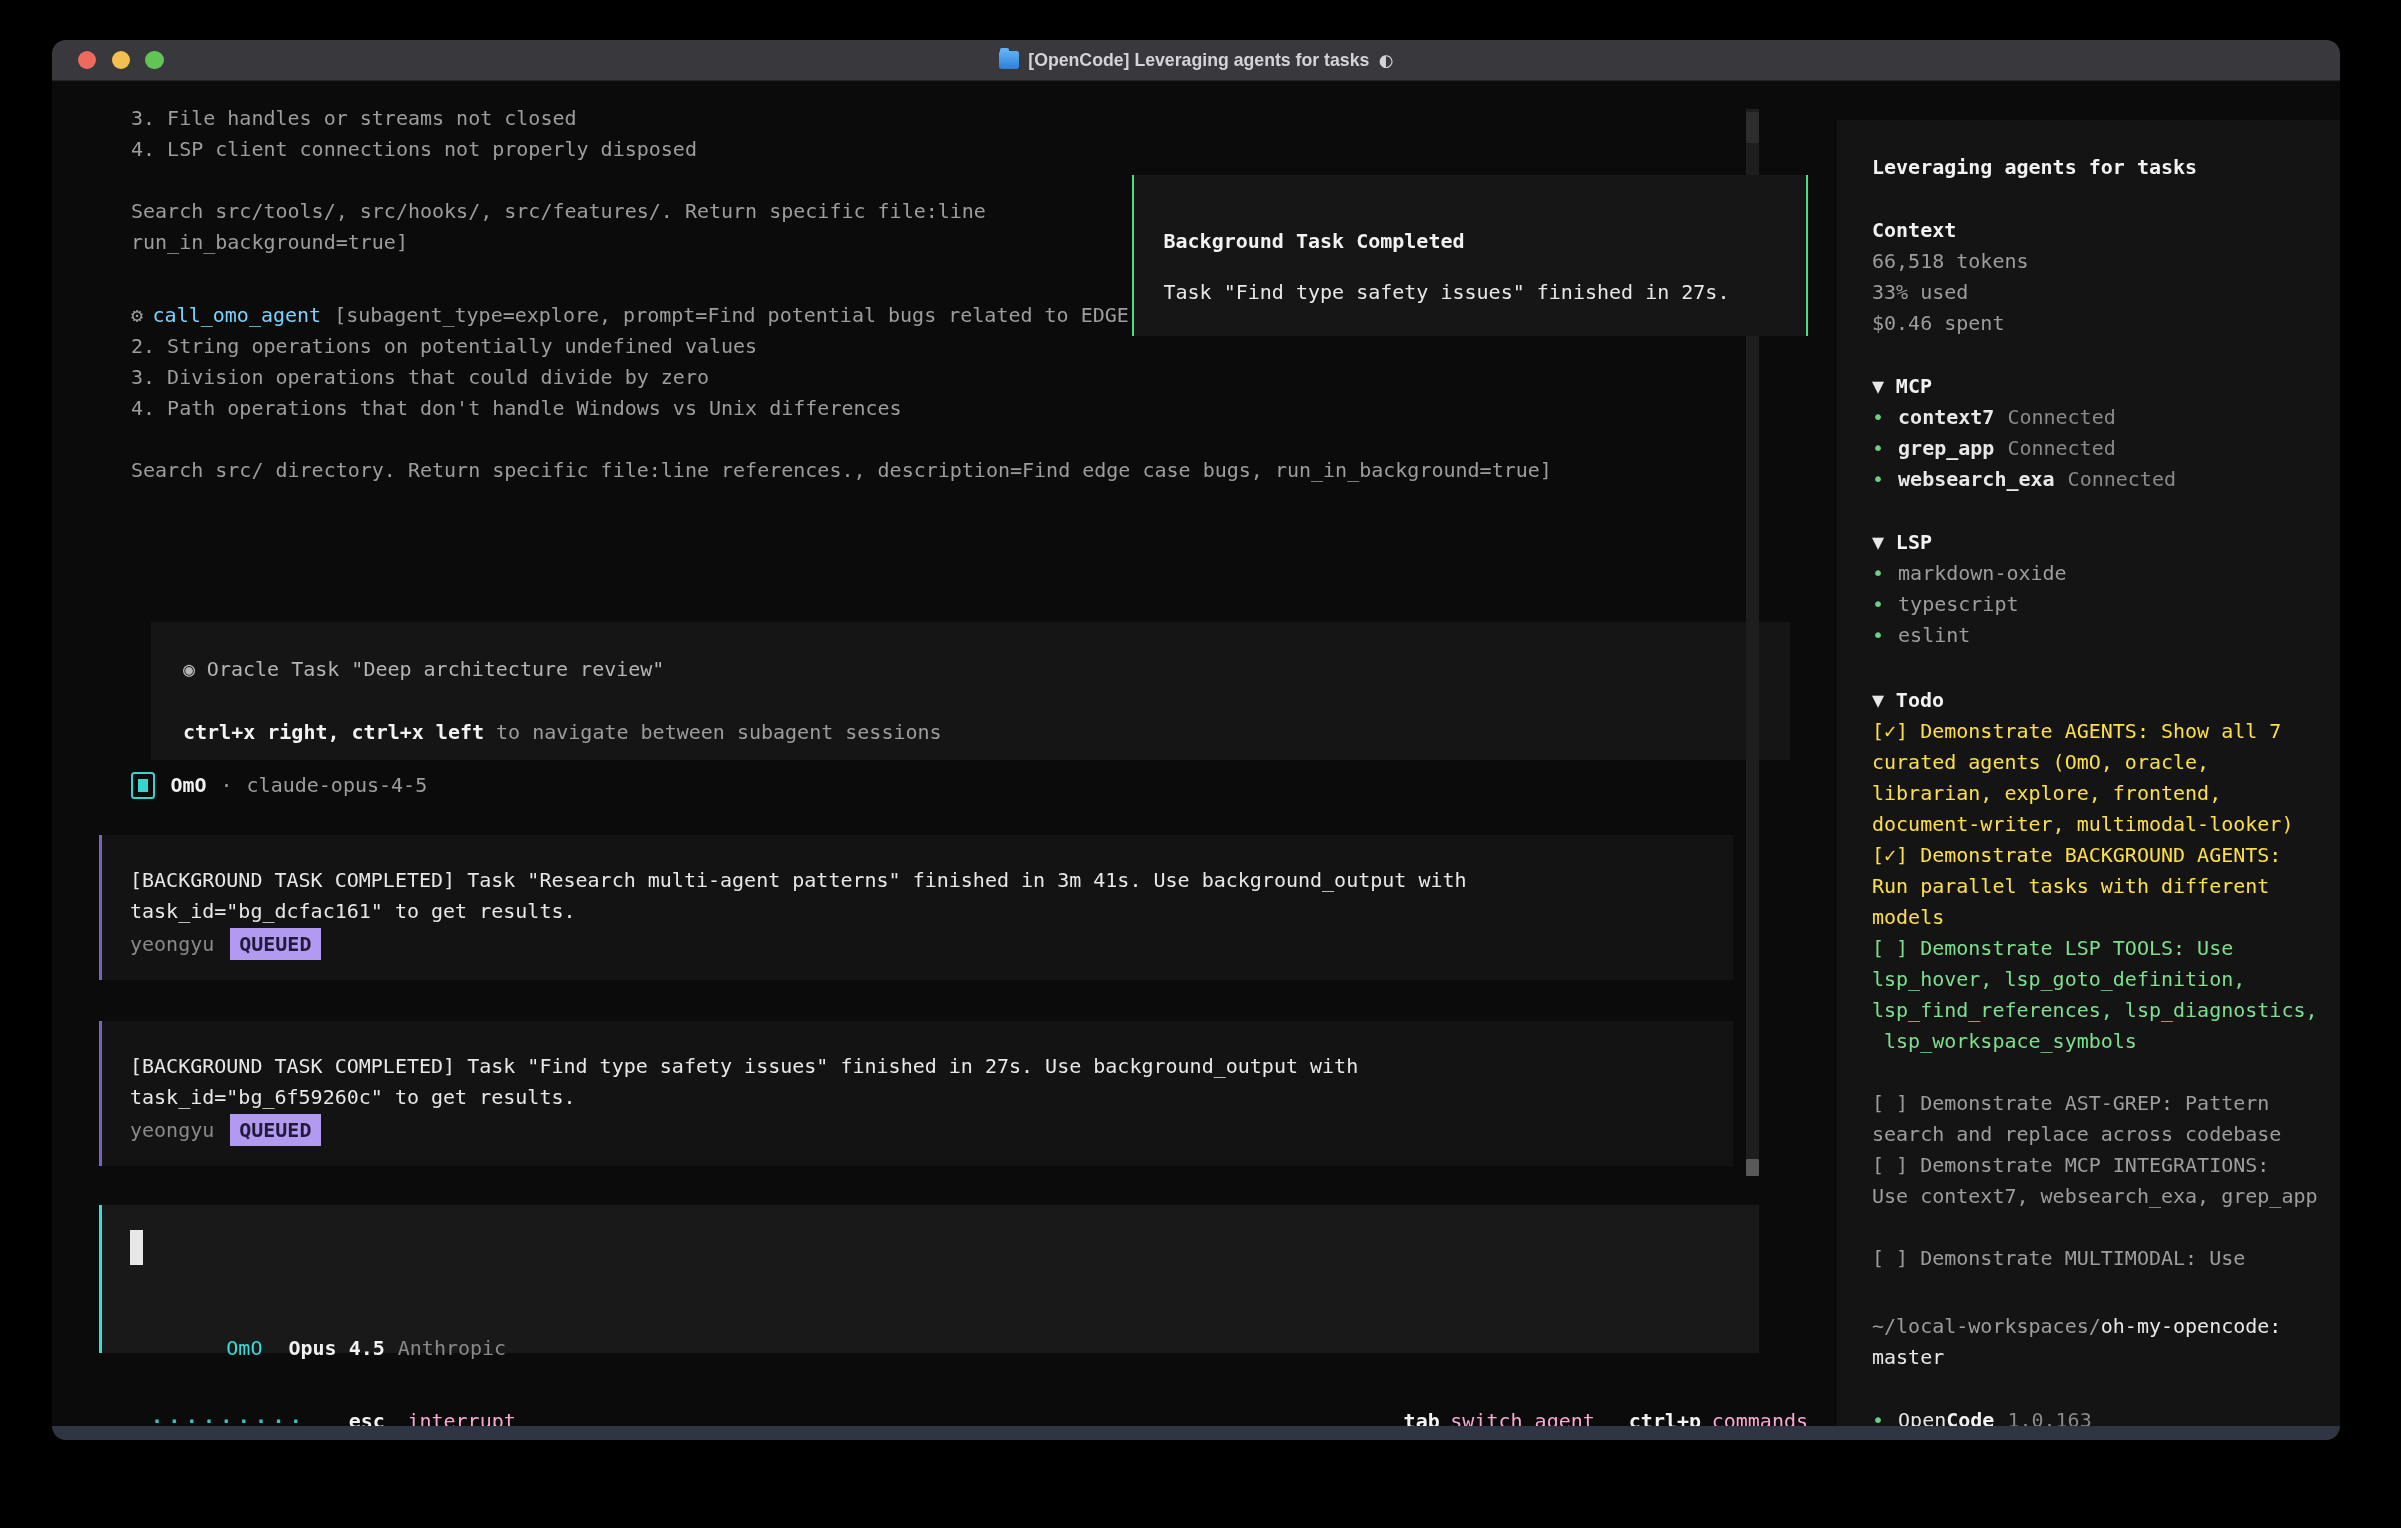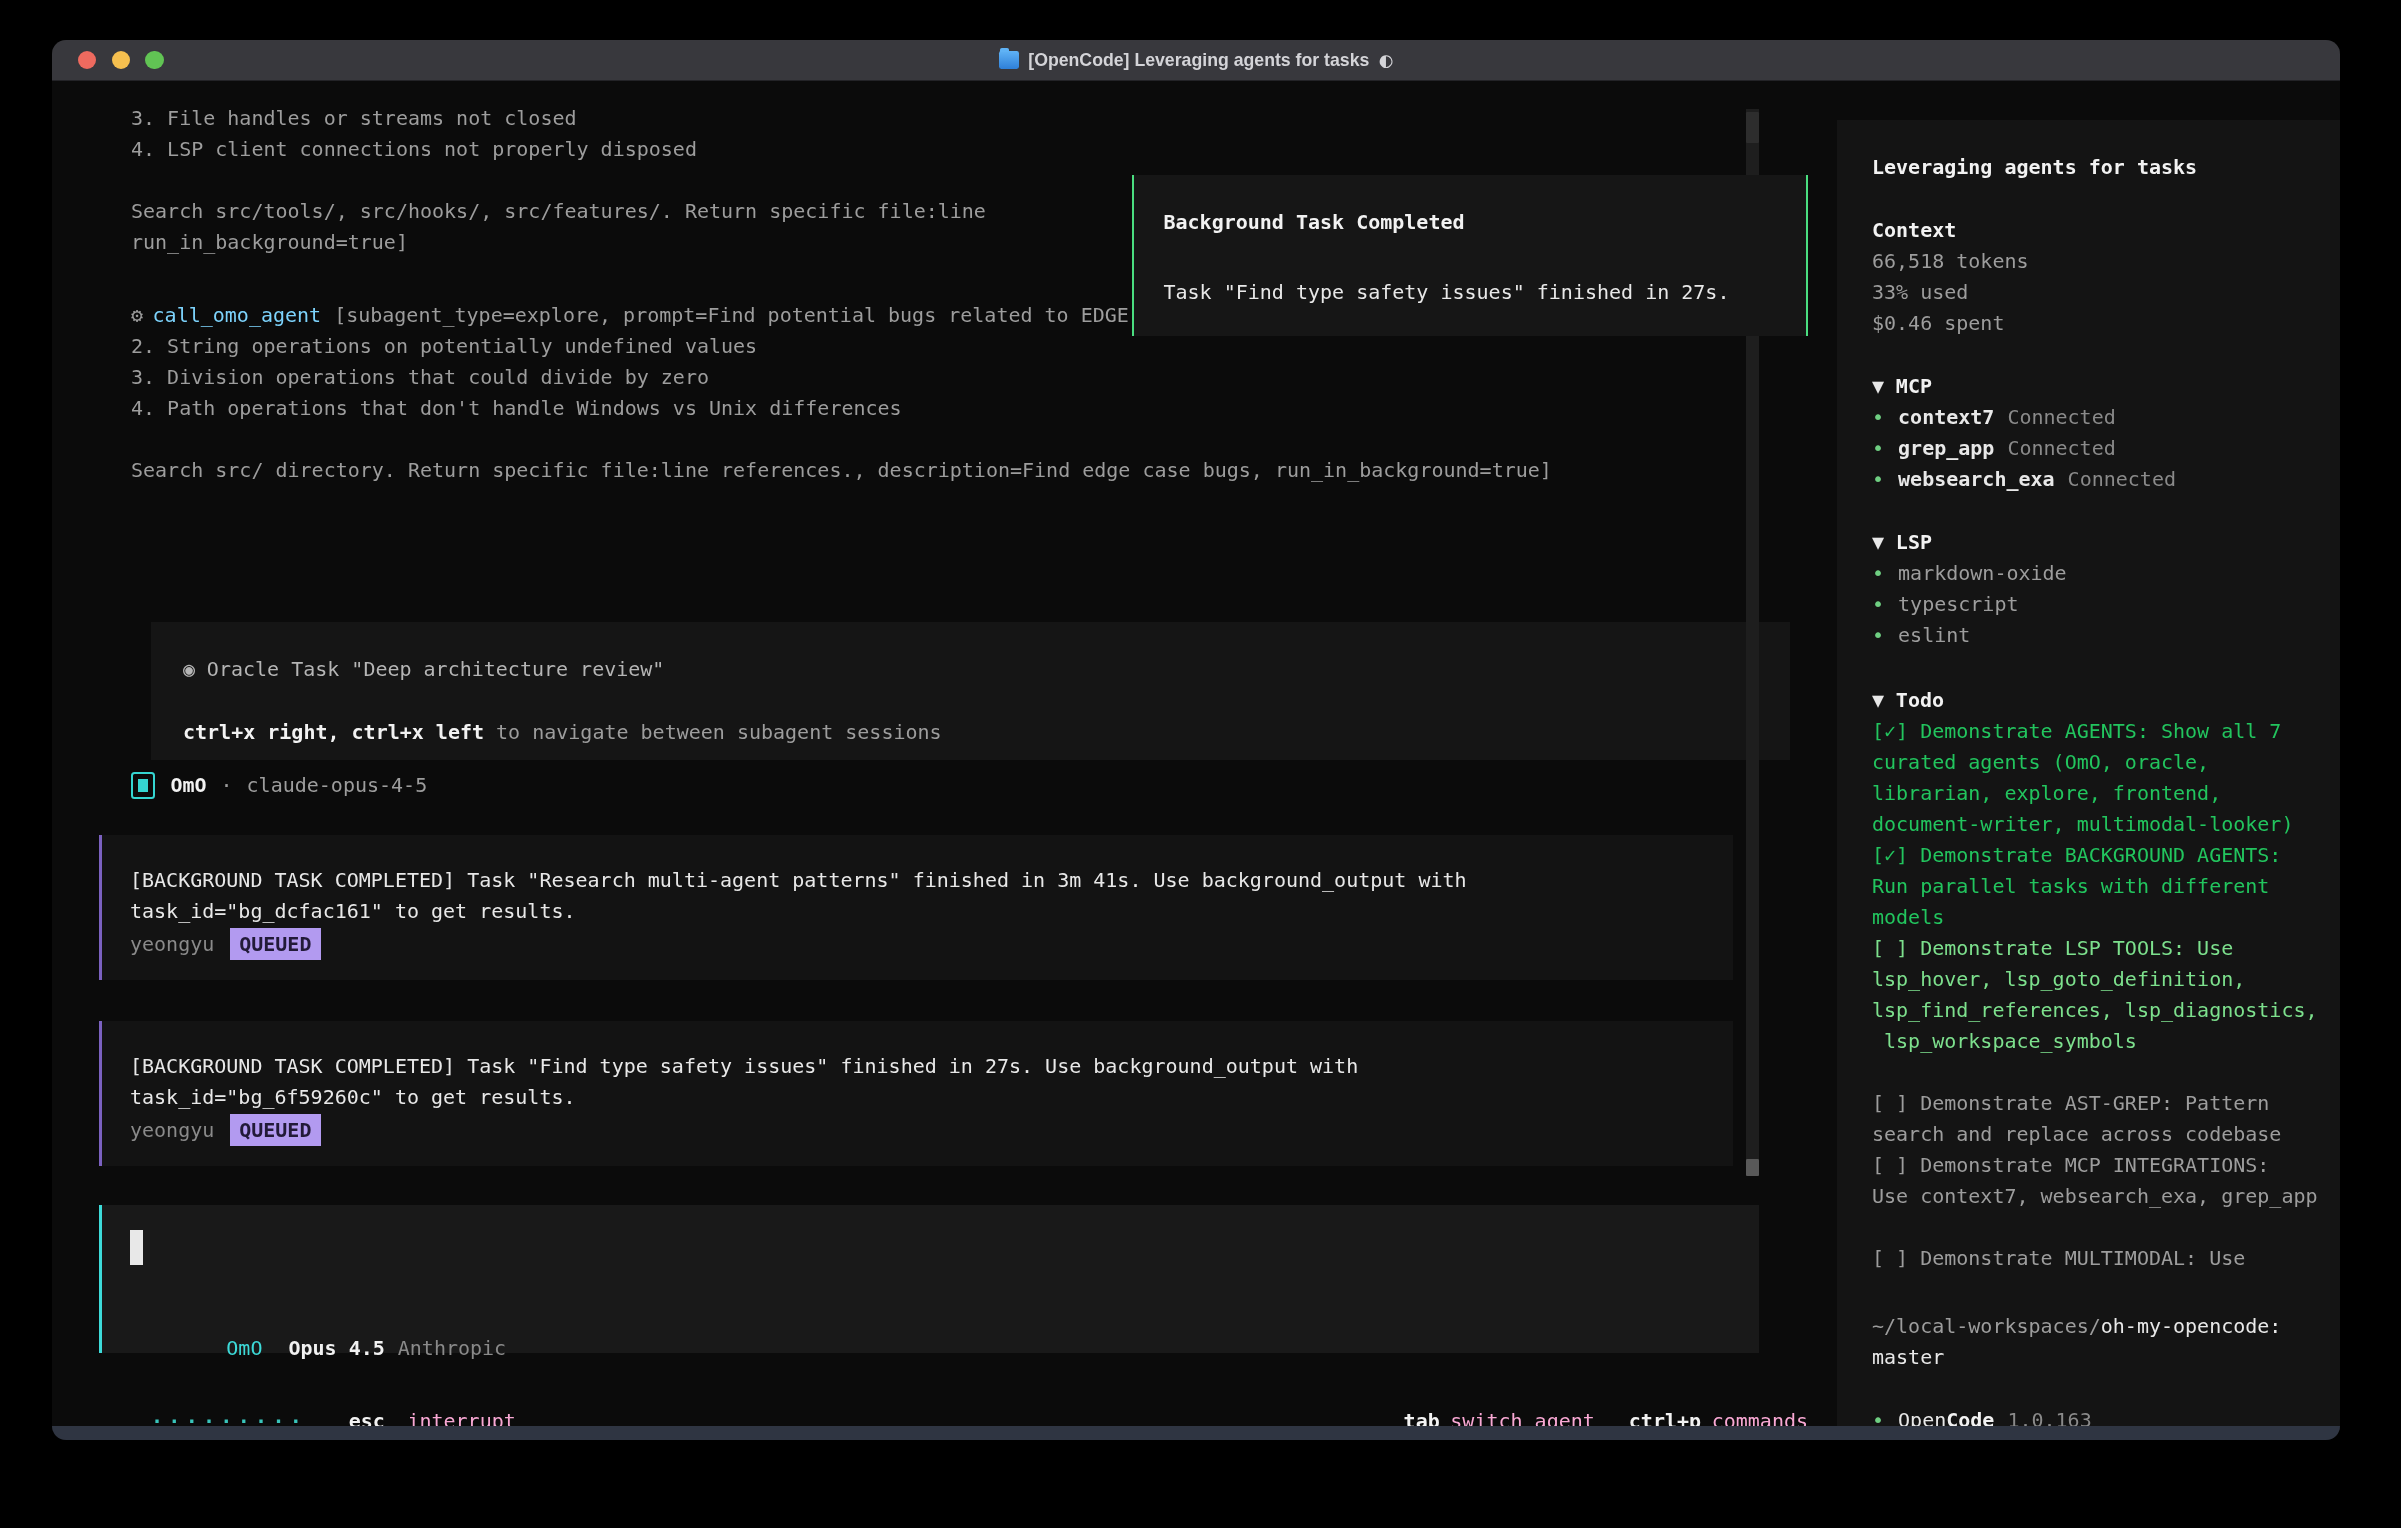--- a/index.html
+++ b/index.html
@@ -49,21 +49,21 @@
              border:2.4px solid #35d6d2;border-radius:3.5px;margin-right:15.4px;vertical-align:middle;}
   .agenticon .fill{width:9.5px;height:13px;background:#35d6d2;}
   
   .scrolltrack{position:absolute;background:#1e1e1e;}
   .scrollthumb{position:absolute;border-radius:1.2px;}
   
   .sidebar{position:absolute;left:1785px;top:80px;width:555px;height:1346px;background:#141414;}
   .side-section{position:absolute;left:35px;}
   .bullet{color:#6fcf82;margin-right:14px;}
   .chev{color:#e8e8e8;margin-right:11.8px;}
-  .s-done{color:#22c55e;}
+  .s-done{color:#fde047;}
   .s-pending{color:#9d9d9d;}
   .s-active{color:#7de08d;}
   
   .statusbar{position:absolute;left:99px;top:1366px;width:1657px;height:31px;}
   .spinner{color:#39c5bb;letter-spacing:5.3px;font-weight:bold;}
   .hintkey{color:#f2f2f2;font-weight:bold;}
   .hintlabel{color:#f9a8d4;margin-left:10.6px;}
   .righthints{position:absolute;right:0;top:0;display:flex;gap:34px;}
 </style>
 </head>
@@ -164,21 +164,21 @@
 
       </div>
     </div>
 
     <div class="scrolltrack" style="left:1694px;top:69px;width:13px;height:1067px;">
       <div class="scrollthumb" style="left:0;top:3px;width:13px;height:31px;background:#2d2d2d;"></div>
       <div class="scrollthumb" style="left:0;top:1050px;width:13px;height:16.5px;background:#595959;"></div>
     </div>
 
     <div class="notify mono">
-      <div class="abs line bwhite" style="left:29.5px;top:32px;">Background Task Completed</div>
+      <div class="abs line bwhite" style="left:29.5px;top:51px;">Background Task Completed</div>
       <div class="abs line white" style="left:29.5px;top:102px;">Task "Find type safety issues" finished in 27s.</div>
     </div>
 
     <div class="sidebar mono">
 
       <div class="side-section bwhite" style="top:32px;">Leveraging agents for tasks</div>
 
       <div class="side-section" style="top:95px;">
         <div class="line bwhite">Context</div>
 

